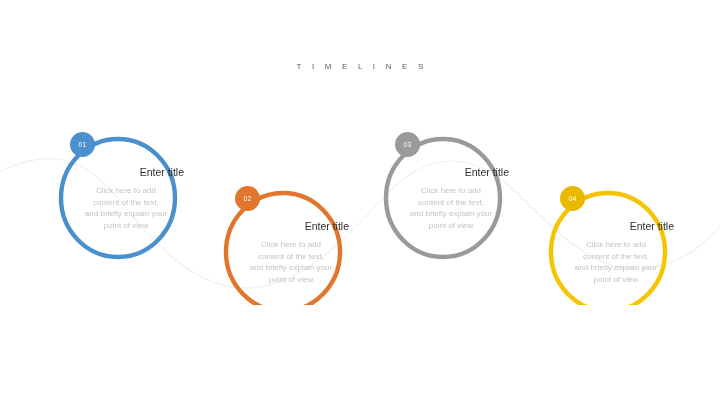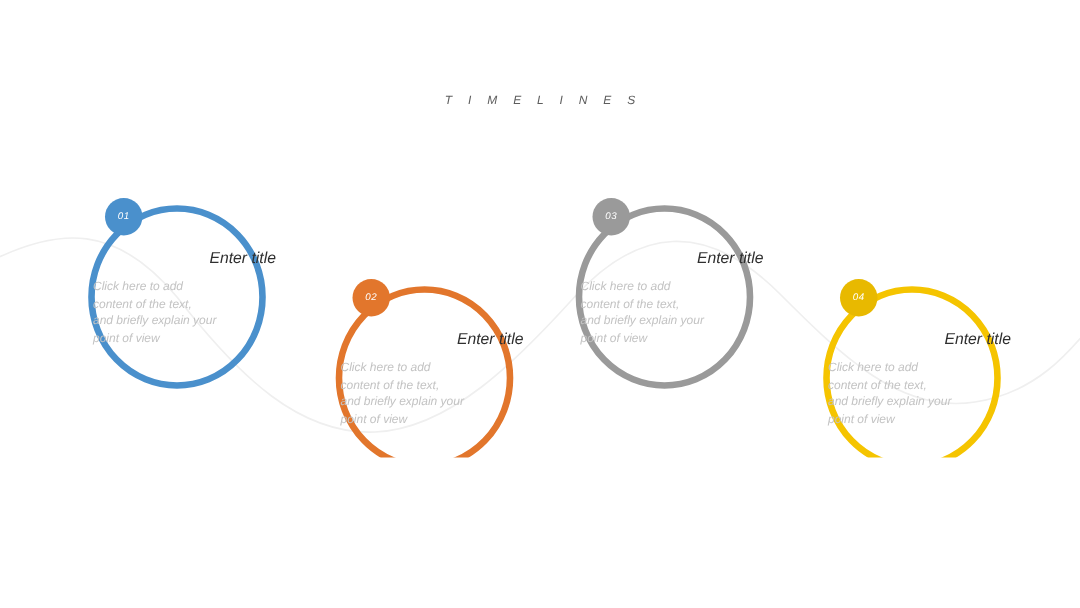--- a/index.html
+++ b/index.html
@@ -13,21 +13,20 @@
     font-family: "Liberation Sans", sans-serif;
     overflow: hidden;
     position: relative;
   }
   #slide {
     position: relative;
     width: 720px;
     height: 305px;
     background: #ffffff;
     overflow: hidden;
-    font-style: italic;
   }
 
   
   #header-title {
     position: absolute;
     top: 62px;
     left: 0;
     width: 720px;
     text-align: center;
     font-size: 8px;
@@ -73,21 +72,21 @@
     font-weight: 400;
     text-align: right;
     margin-bottom: 7px;
     padding-right: 8px;
     white-space: nowrap;
   }
   .node-desc {
     font-size: 8px;
     line-height: 11.5px;
     color: #c3c3c3;
-    text-align: left;
+    text-align: center;
     padding-right: 2px;
   }
   .node-desc span {
     display: block;
     white-space: nowrap;
   }
   .badge {
     position: absolute;
     width: 25px;
     height: 25px;

